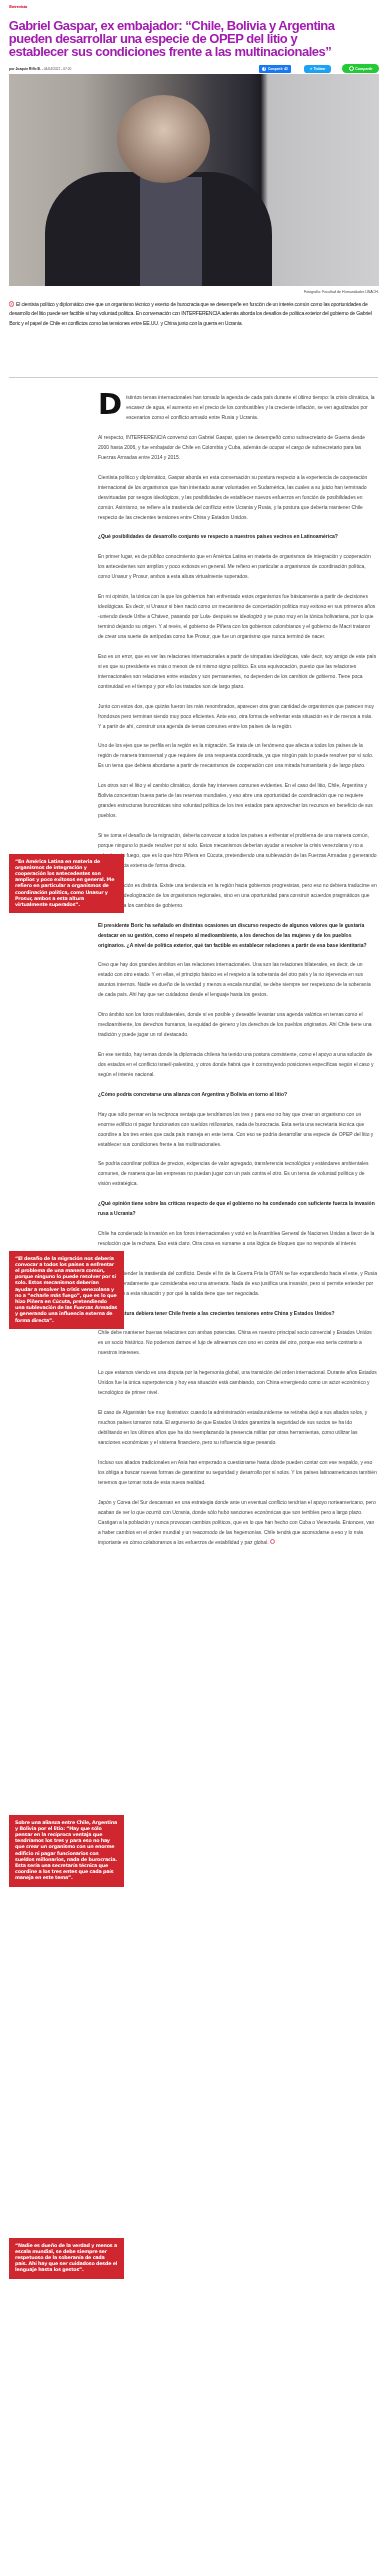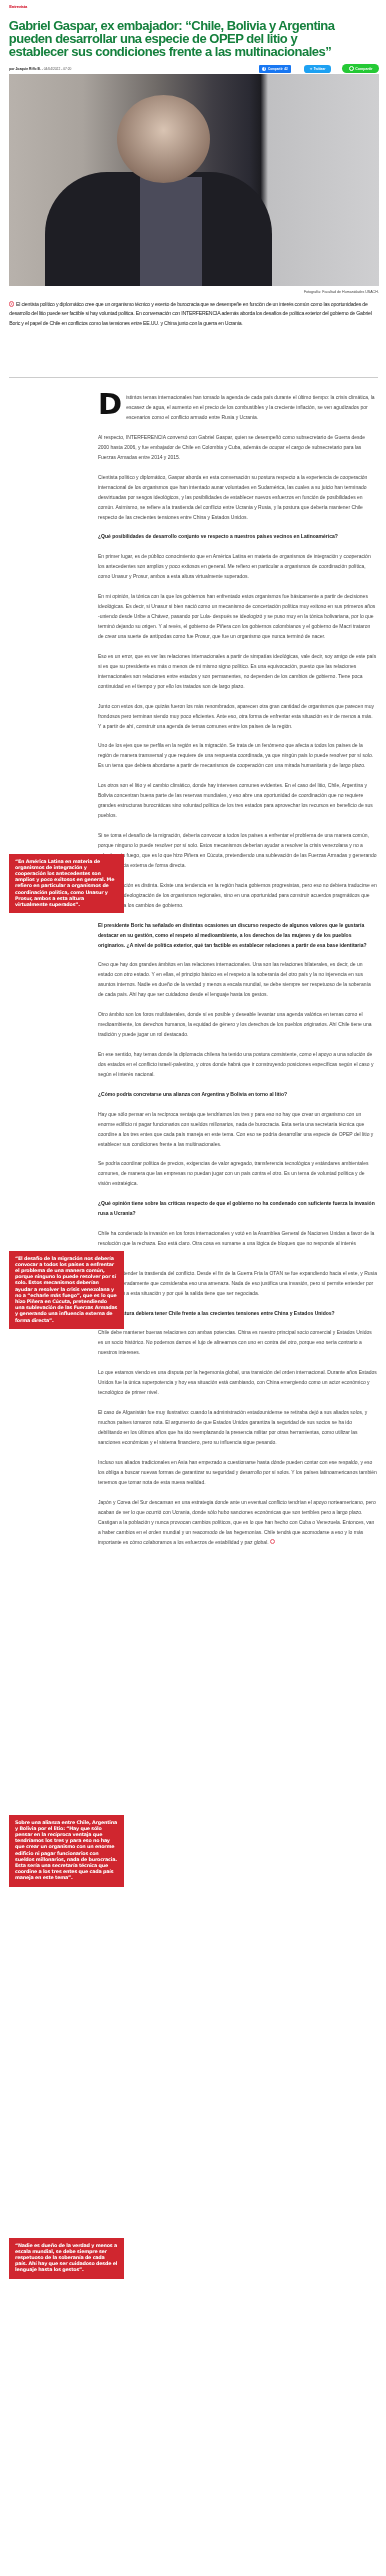--- a/index.html
+++ b/index.html
@@ -1,18 +1,18 @@
 <!DOCTYPE html>
 <html style="font-size:8.2px"><head>
 <meta charset="utf-8">
 <style>
   html,body{margin:0;padding:0;background:#fff;}
   body{width:386px;height:3011px;position:relative;overflow:hidden;font-family:"Liberation Sans",sans-serif;color:#333;}
   .kicker{position:absolute;left:9.3px;top:4.1px;font-size:4.1px;font-weight:bold;color:#d0021b;letter-spacing:-0.2px;}
-  .headline{position:absolute;left:8.8px;top:18.5px;width:340px;font-size:13px;line-height:13.4px;font-weight:bold;color:#15803d;letter-spacing:-0.5px;margin:0;}
+  .headline{position:absolute;left:8.8px;top:18.5px;width:340px;font-size:13px;line-height:13.4px;font-weight:bold;color:#a21caf;letter-spacing:-0.5px;margin:0;}
   .byline{position:absolute;left:9.3px;top:67px;font-size:3.3px;color:#555;}
   .byline b{color:#222;font-weight:bold;}
   .share{position:absolute;top:65px;height:8.2px;border-radius:1.5px;color:#fff;font-size:3.1px;font-weight:bold;display:flex;align-items:center;justify-content:center;gap:1.5px;}
   .share.fb{left:259px;width:32px;background:#1877f2;border-radius:1px;}
   .share.tw{left:304px;width:27px;background:#1da1f2;border-radius:3.1px;}
   .share.wa{left:342px;width:37px;height:9.3px;top:64px;background:#25c935;border-radius:4.6px;font-size:3.6px;}
   .hero{position:absolute;left:9.3px;top:74px;width:370px;height:212px;background:linear-gradient(90deg,#b8b2ac 0%,#a9a39d 20%,#6f6a67 40%,#3f3d44 55%,#2a2a33 65%,#1d1d22 68%,#c0c0c2 70%,#cfcfd1 100%);overflow:hidden;}
   .hero .head{position:absolute;left:108px;top:20.6px;width:93px;height:88px;border-radius:50%;background:radial-gradient(circle at 50% 40%,#d9c4b3,#8f7667 70%,#5a4a42 100%);}
   .hero .suit{position:absolute;left:36px;top:98px;width:227px;height:134px;border-radius:62px 62px 0 0;background:#1e1e24;}
   .hero .shirt{position:absolute;left:131px;top:103px;width:62px;height:118px;background:#4b4b5a;}

